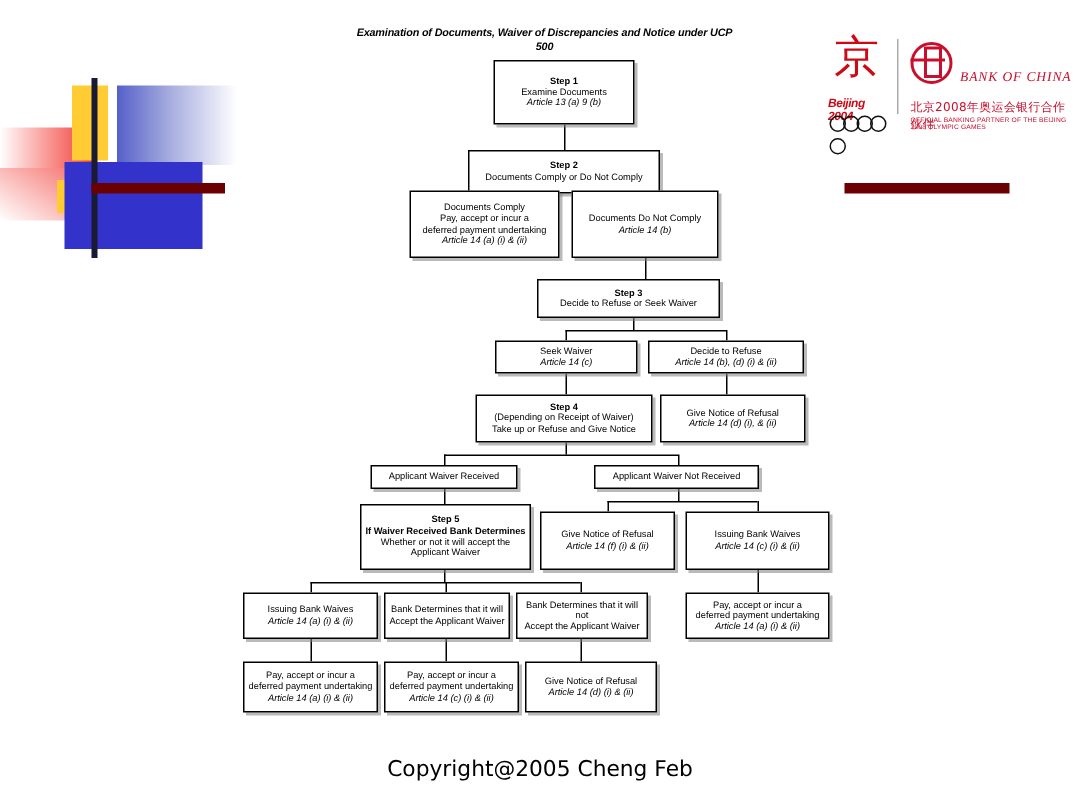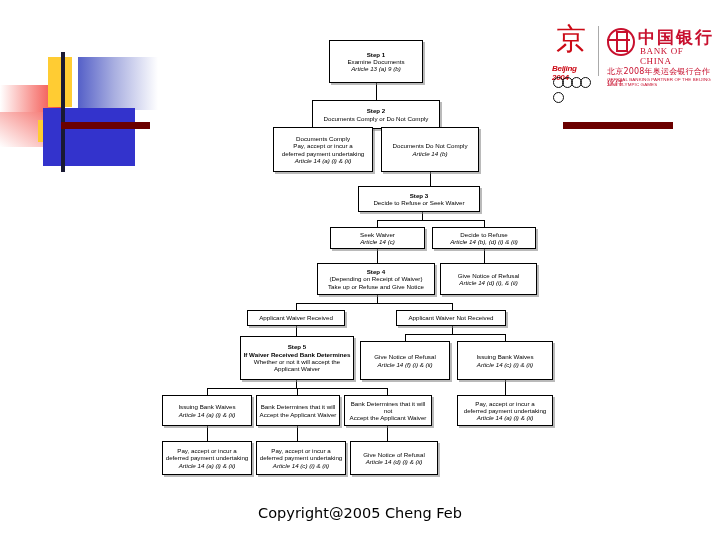--- a/index.html
+++ b/index.html
@@ -78,21 +78,21 @@
   .boc-mark::after {
     content: ""; position: absolute; left: -2px; top: 8.5px; width: 23px; height: 2.4px;
     background: #c8102e;
   }
   .boc-cn {
     position: absolute; left: 88px; top: 4px; font-size: 17px; color: #c8102e;
     font-weight: bold; letter-spacing: 2px; font-family: "DejaVu Sans", sans-serif;
   }
   .boc-en {
     position: absolute; left: 90px; top: 24px; font-size: 9px; color: #c8102e;
-    letter-spacing: 0.6px; font-family: "Liberation Serif", serif;
+    letter-spacing: 0.6px; font-family: "Liberation Serif", serif; font-style: italic;
   }
   .boc-partner-cn {
     position: absolute; left: 57px; top: 44px; font-size: 8px; color: #c8102e;
     letter-spacing: 0.2px; font-family: "DejaVu Sans", sans-serif;
   }
   .boc-partner-en {
     position: absolute; left: 57px; top: 55px; font-size: 4.4px; color: #c8102e;
     letter-spacing: 0.1px; transform: scaleX(1.02); transform-origin: left top;
   }
 
@@ -142,27 +142,27 @@
 <div id="logo">
   <div class="logo-olympic">
     <div class="oly-fig">京</div>
     <div class="oly-txt">Beijing 2004</div>
     <div class="oly-rings">
       <span class="r1"></span><span class="r2"></span><span class="r3"></span><span class="r4"></span><span class="r5"></span>
     </div>
   </div>
   <div class="logo-divider"></div>
   <div class="boc-mark"></div>
-  <div class="boc-cn">中国银行</div>
   <div class="boc-en">BANK OF CHINA</div>
   <div class="boc-partner-cn">北京2008年奥运会银行合作伙伴</div>
   <div class="boc-partner-en">OFFICIAL BANKING PARTNER OF THE BEIJING 2008 OLYMPIC GAMES</div>
 </div>
 
 <div id="chart">
+  <div id="chart-title">Examination of Documents, Waiver of Discrepancies and Notice under UCP 500</div>
 
   <div class="conn vline" style="left:376px; top:83px;  height:17px;"></div>
   <div class="conn vline" style="left:376px; top:118px; height:8px;"></div>
   <div class="conn hline" style="left:323px; top:126px; width:107px;"></div>
   <div class="conn vline" style="left:323px; top:126px; height:7px;"></div>
   <div class="conn vline" style="left:430px; top:126px; height:7px;"></div>
   <div class="conn vline" style="left:430px; top:172px; height:14px;"></div>
   <div class="conn vline" style="left:422px; top:212px; height:8px;"></div>
   <div class="conn hline" style="left:377px; top:220px; width:107px;"></div>
   <div class="conn vline" style="left:377px; top:220px; height:7px;"></div>

